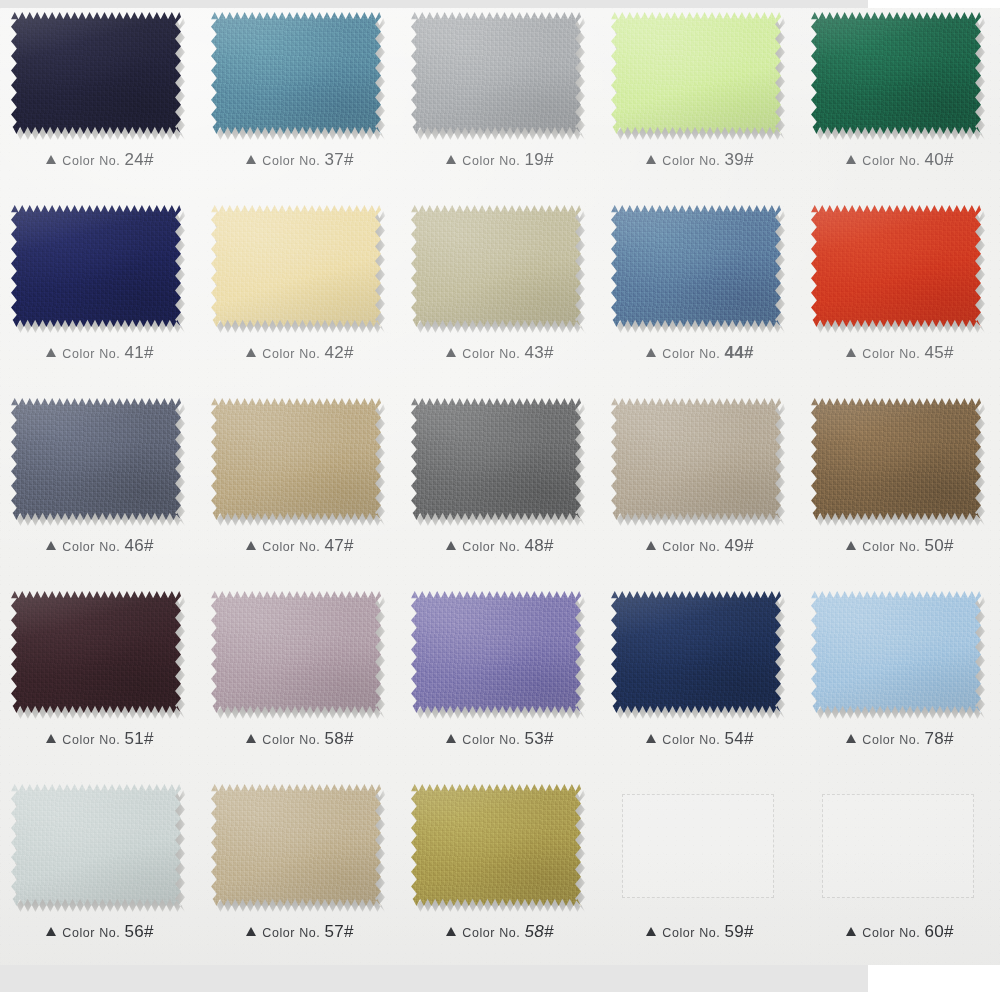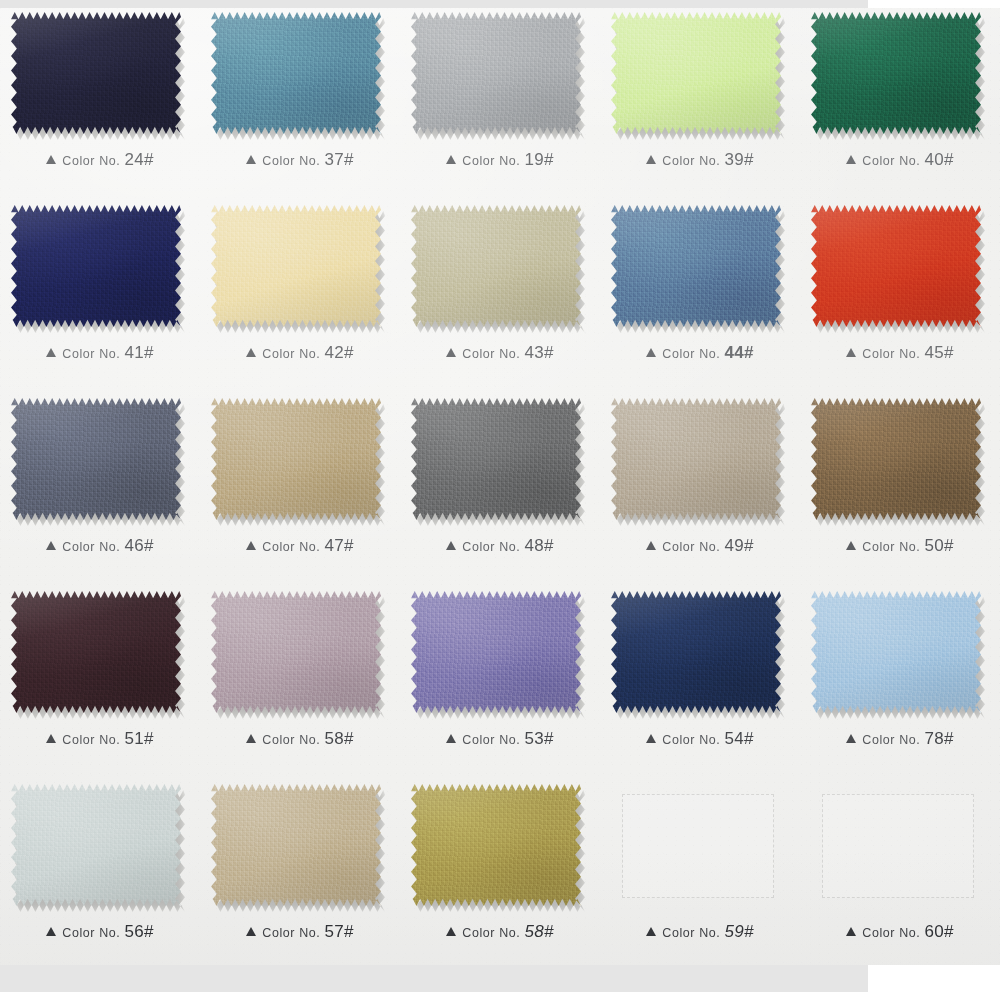--- a/index.html
+++ b/index.html
@@ -564,21 +564,21 @@
           <span class="tri-icon"></span>
           <span class="cap-text">Color No.</span>
           <span style="margin-left: -2px; font-style: italic;"><span class="cap-num">58</span><span class="cap-num">#</span></span>
         </div>
       </div>
       <div class="cell row-5">
         <div class="swatch-empty"></div>
         <div class="caption">
           <span class="tri-icon"></span>
           <span class="cap-text">Color No.</span>
-          <span style="margin-left: -2px; font-style: italic;"><span class="cap-num">59</span><span class="cap-num">#</span></span>
+          <span style="margin-left: -2px;"><span class="cap-num">59</span><span class="cap-num">#</span></span>
         </div>
       </div>
       <div class="cell row-5">
         <div class="swatch-empty"></div>
         <div class="caption">
           <span class="tri-icon"></span>
           <span class="cap-text">Color No.</span>
           <span style="margin-left: -2px;"><span class="cap-num">60</span><span class="cap-num">#</span></span>
         </div>
       </div>

